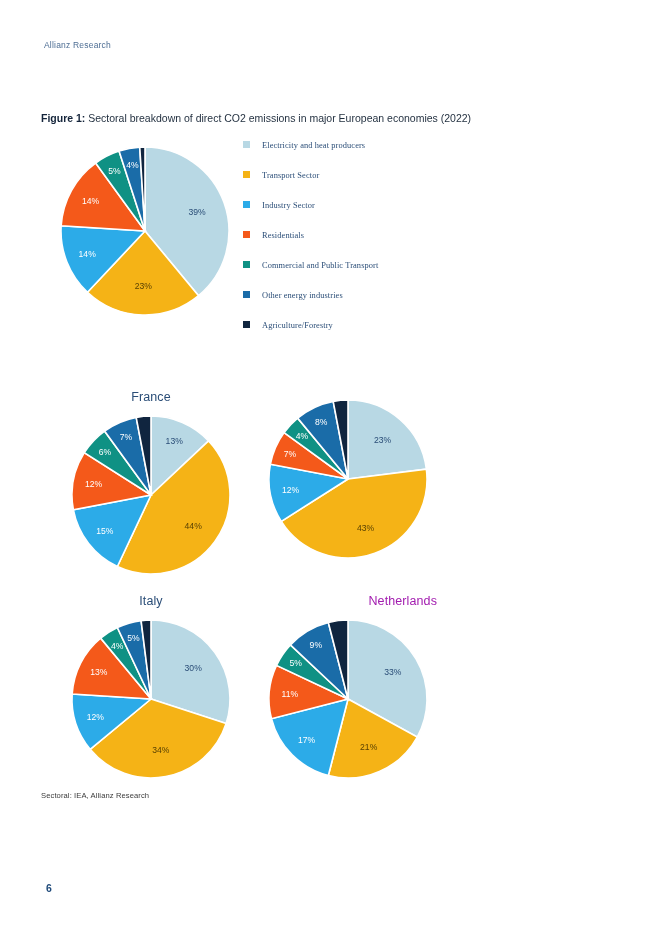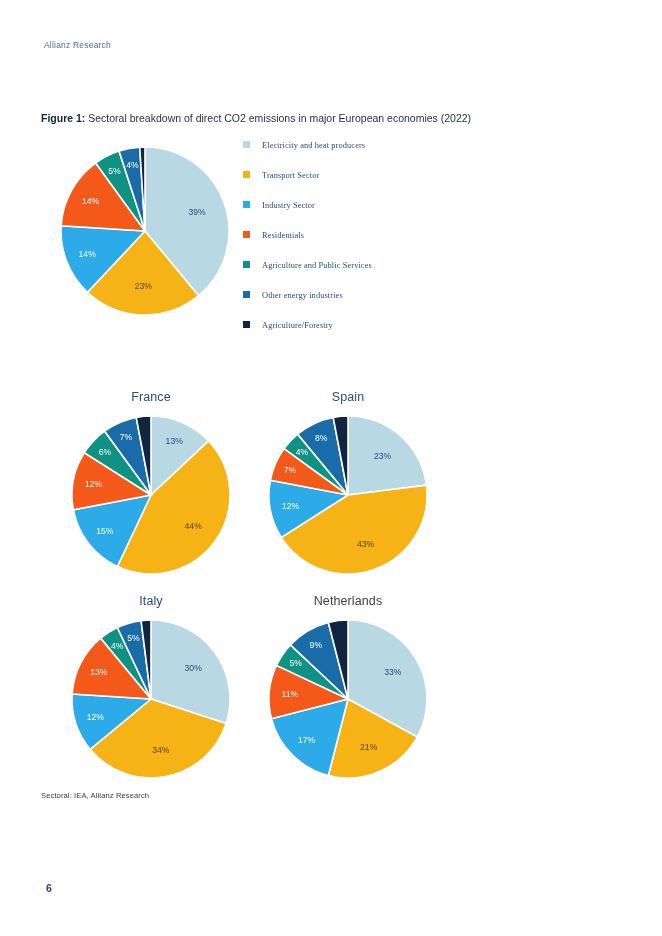--- a/index.html
+++ b/index.html
@@ -126,21 +126,21 @@
       <div class="legend-item">
         <span class="legend-swatch" style="background: rgb(44, 171, 232);"></span>
         <span class="legend-label">Industry Sector</span>
       </div>
       <div class="legend-item">
         <span class="legend-swatch" style="background: rgb(244, 89, 26);"></span>
         <span class="legend-label">Residentials</span>
       </div>
       <div class="legend-item">
         <span class="legend-swatch" style="background: rgb(15, 145, 132);"></span>
-        <span class="legend-label">Agriculture and Public Services</span>
+        <span class="legend-label">Commercial and Public Transport</span>
       </div>
       <div class="legend-item">
         <span class="legend-swatch" style="background: rgb(26, 108, 168);"></span>
         <span class="legend-label">Other energy industries</span>
       </div>
       <div class="legend-item">
         <span class="legend-swatch" style="background: rgb(16, 37, 63);"></span>
         <span class="legend-label">Agriculture/Forestry</span>
       </div>
     </div>
@@ -175,21 +175,20 @@
           <path d="M 89 89 L 74.20 11.40 A 79 79 0 0 1 89.00 10.00 Z" fill="#10253f" stroke="#ffffff" stroke-width="1.6"></path>
           <text x="112.22" y="38.35" text-anchor="middle" class="slice-label" fill="#2a4d77">13%</text>
           <text x="131.18" y="122.65" text-anchor="middle" class="slice-label" fill="#5a4203">44%</text>
           <text x="42.81" y="127.83" text-anchor="middle" class="slice-label" fill="#ffffff">15%</text>
           <text x="31.58" y="81.05" text-anchor="middle" class="slice-label" fill="#ffffff">12%</text>
           <text x="42.93" y="48.74" text-anchor="middle" class="slice-label" fill="#ffffff">6%</text>
           <text x="63.90" y="34.00" text-anchor="middle" class="slice-label" fill="#ffffff">7%</text>
         </svg>
       </div>
       <div class="pie-block" style="left: 259px; top: 390px; width: 178px;">
-        <div class="chart-title" style="color: rgb(42, 77, 119);">Spain</div>
         <svg class="pie-svg" width="178" height="178" viewBox="0 0 178 178">
           <path d="M 89 89 L 89.00 10.00 A 79 79 0 0 1 167.38 79.10 Z" fill="#b8d8e4" stroke="#ffffff" stroke-width="1.6"></path>
           <path d="M 89 89 L 167.38 79.10 A 79 79 0 0 1 22.30 131.33 Z" fill="#f5b316" stroke="#ffffff" stroke-width="1.6"></path>
           <path d="M 89 89 L 22.30 131.33 A 79 79 0 0 1 11.40 74.20 Z" fill="#2cabe8" stroke="#ffffff" stroke-width="1.6"></path>
           <path d="M 89 89 L 11.40 74.20 A 79 79 0 0 1 25.09 42.56 Z" fill="#f4591a" stroke="#ffffff" stroke-width="1.6"></path>
           <path d="M 89 89 L 25.09 42.56 A 79 79 0 0 1 38.64 28.13 Z" fill="#0f9184" stroke="#ffffff" stroke-width="1.6"></path>
           <path d="M 89 89 L 38.64 28.13 A 79 79 0 0 1 74.20 11.40 Z" fill="#1a6ca8" stroke="#ffffff" stroke-width="1.6"></path>
           <path d="M 89 89 L 74.20 11.40 A 79 79 0 0 1 89.00 10.00 Z" fill="#10253f" stroke="#ffffff" stroke-width="1.6"></path>
           <text x="123.48" y="52.89" text-anchor="middle" class="slice-label" fill="#2a4d77">23%</text>
           <text x="106.66" y="141.06" text-anchor="middle" class="slice-label" fill="#5a4203">43%</text>
@@ -211,21 +210,21 @@
           <path d="M 89 89 L 79.10 10.62 A 79 79 0 0 1 89.00 10.00 Z" fill="#10253f" stroke="#ffffff" stroke-width="1.6"></path>
           <text x="131.18" y="61.35" text-anchor="middle" class="slice-label" fill="#2a4d77">30%</text>
           <text x="98.77" y="143.22" text-anchor="middle" class="slice-label" fill="#5a4203">34%</text>
           <text x="33.40" y="110.07" text-anchor="middle" class="slice-label" fill="#ffffff">12%</text>
           <text x="36.91" y="65.46" text-anchor="middle" class="slice-label" fill="#ffffff">13%</text>
           <text x="55.14" y="38.64" text-anchor="middle" class="slice-label" fill="#ffffff">4%</text>
           <text x="71.37" y="31.31" text-anchor="middle" class="slice-label" fill="#ffffff">5%</text>
         </svg>
       </div>
       <div class="pie-block" style="left: 259px; top: 594px; width: 178px;">
-        <div class="chart-title" style="color: #404040;">Netherlands</div>
+        <div class="chart-title" style="color: #a21caf; text-align: right;">Netherlands</div>
         <svg class="pie-svg" width="178" height="178" viewBox="0 0 178 178">
           <path d="M 89 89 L 89.00 10.00 A 79 79 0 0 1 158.23 127.06 Z" fill="#b8d8e4" stroke="#ffffff" stroke-width="1.6"></path>
           <path d="M 89 89 L 158.23 127.06 A 79 79 0 0 1 69.35 165.52 Z" fill="#f5b316" stroke="#ffffff" stroke-width="1.6"></path>
           <path d="M 89 89 L 69.35 165.52 A 79 79 0 0 1 12.48 108.65 Z" fill="#2cabe8" stroke="#ffffff" stroke-width="1.6"></path>
           <path d="M 89 89 L 12.48 108.65 A 79 79 0 0 1 17.52 55.36 Z" fill="#f4591a" stroke="#ffffff" stroke-width="1.6"></path>
           <path d="M 89 89 L 17.52 55.36 A 79 79 0 0 1 31.41 34.92 Z" fill="#0f9184" stroke="#ffffff" stroke-width="1.6"></path>
           <path d="M 89 89 L 31.41 34.92 A 79 79 0 0 1 69.35 12.48 Z" fill="#1a6ca8" stroke="#ffffff" stroke-width="1.6"></path>
           <path d="M 89 89 L 69.35 12.48 A 79 79 0 0 1 89.00 10.00 Z" fill="#10253f" stroke="#ffffff" stroke-width="1.6"></path>
           <text x="133.88" y="65.46" text-anchor="middle" class="slice-label" fill="#2a4d77">33%</text>
           <text x="109.71" y="139.85" text-anchor="middle" class="slice-label" fill="#5a4203">21%</text>

